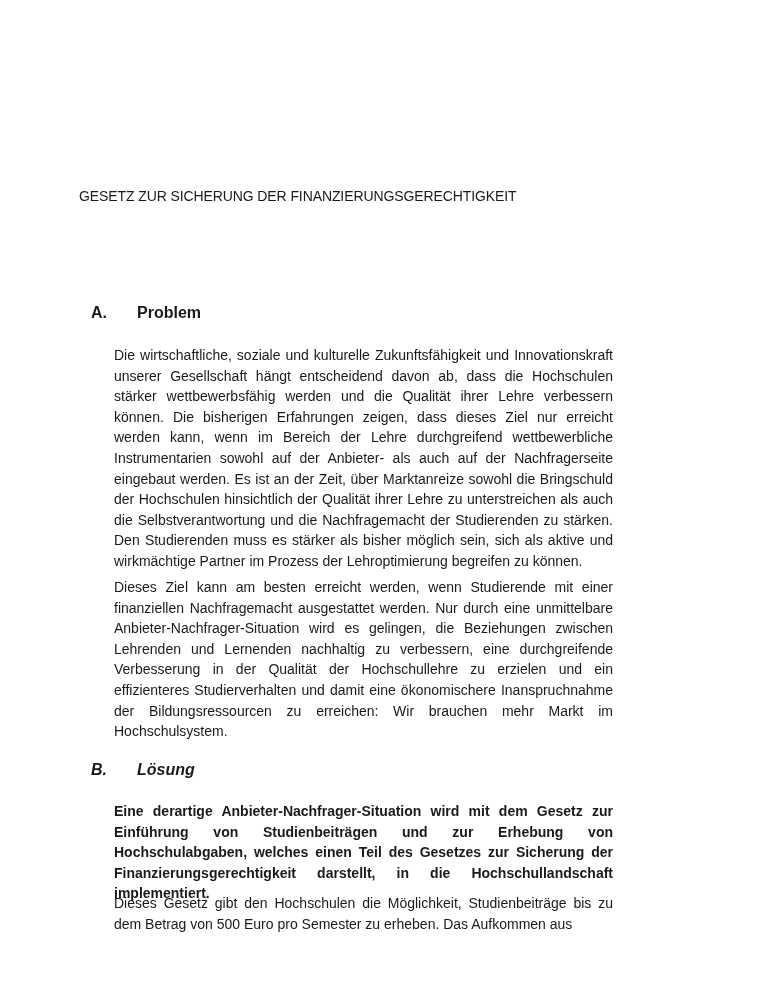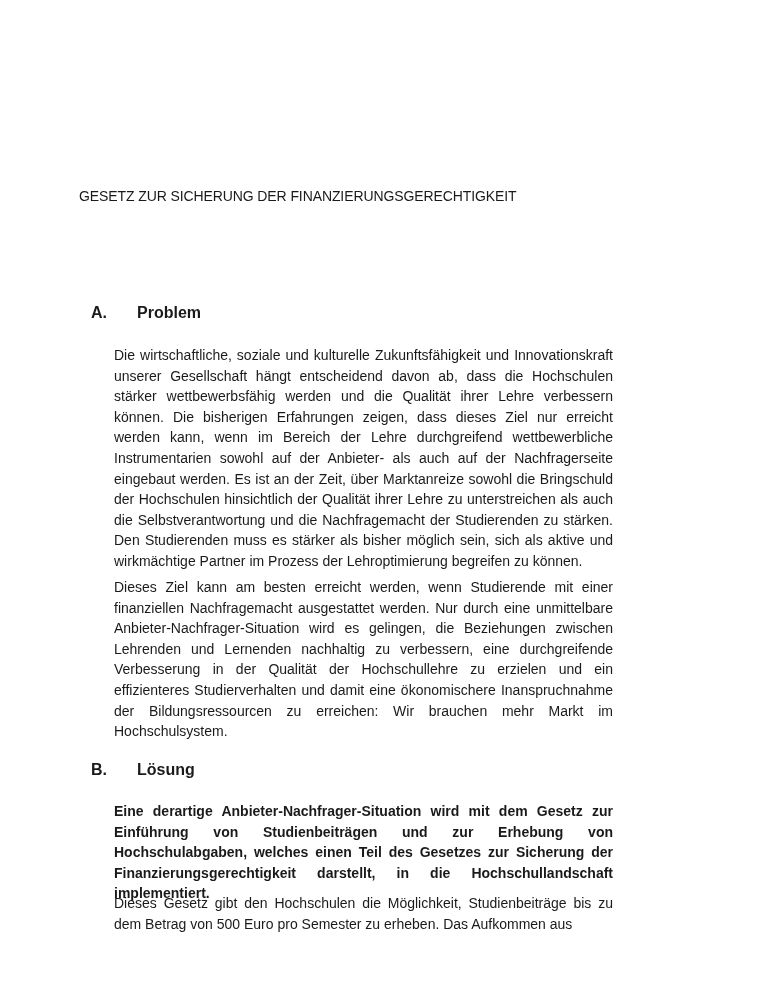--- a/index.html
+++ b/index.html
@@ -9,21 +9,21 @@
              text-align: left; font-size: 14px; line-height: 20px; letter-spacing: -0.1px; margin-top: 8px; }
     .title div { white-space: nowrap; }
     .title .l1 { margin-left: -12px; }
     .heading { position: absolute; left: 91px; font-size: 16px; font-weight: bold; line-height: 20px; }
     .heading .num { display: inline-block; width: 46px; }
     .para { position: absolute; left: 106px; width: 499px; font-size: 14px; line-height: 20.6px;
             text-align: justify; margin: 8px; }
     #h-a { top: 303px; }
     #p-1 { top: 337px; }
     #p-2 { top: 569px; }
-    #h-b { top: 760px; }
+    #h-b { top: 760px; font-style: italic; }
     #p-3 { top: 793px; font-weight: bold; }
     #p-4 { top: 885px; }
   </style>
 </head>
 <body>
 
 <div>
   <div class="title">
     <div class="l1">GESETZ ZUR SICHERUNG DER FINANZIERUNGSGERECHTIGKEIT</div>
   </div>

